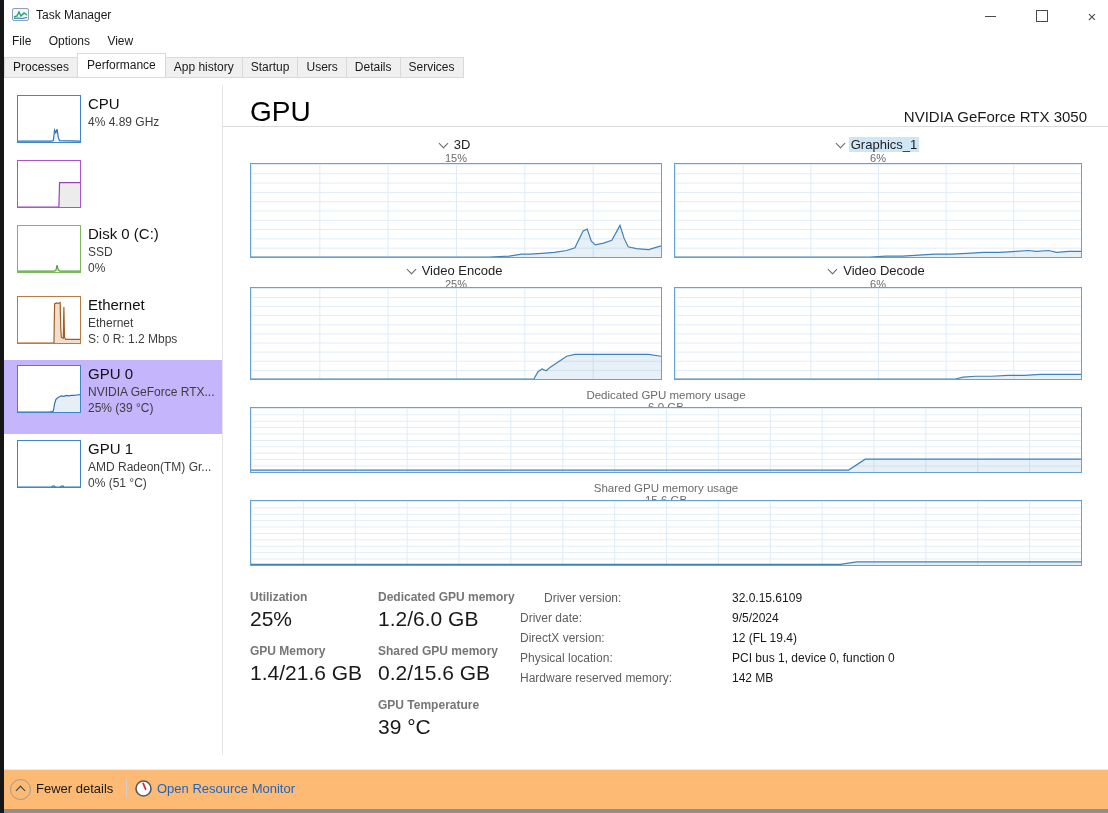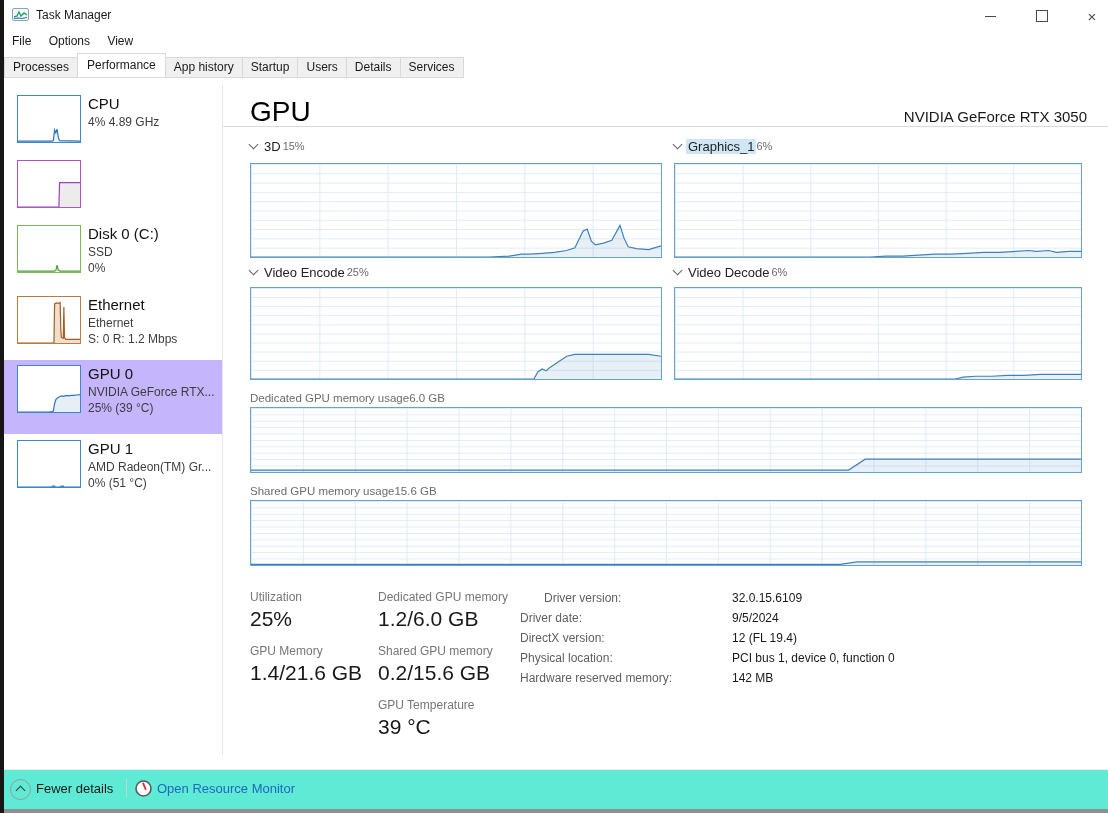--- a/index.html
+++ b/index.html
@@ -42,42 +42,42 @@
   .side-text{position:absolute;left:84px;top:2px;right:2px;}
   .side-title{font-size:15px;line-height:20px;color:#111;white-space:nowrap;}
   .side-line{font-size:12px;line-height:16px;color:#3d3d3d;white-space:nowrap;}
   .b-cpu{border-color:#3f85c7;} .b-mem{border-color:#a855c8;} .b-disk{border-color:#7db85c;}
   .b-eth{border-color:#ba7a42;} .b-gpu{border-color:#3f85c7;}
 
   
   .gpu-title{position:absolute;left:250px;top:96px;font-size:28px;font-weight:400;color:#000000;}
   .gpu-device{position:absolute;right:21px;top:108px;font-size:15px;color:#191919;}
 
-  .chart-header{position:absolute;height:18px;display:flex;align-items:center;}
+  .chart-header{position:absolute;height:18px;display:flex;justify-content:space-between;align-items:center;flex-direction:column;}
   .ch-label{font-size:13px;color:#222;display:flex;align-items:center;gap:5px;}
   .ch-label .txt{padding:0 2px;}
   .ch-label .txt.hl{background:#cfe6f7;}
   .chev{width:6px;height:6px;border-right:1px solid #666;border-bottom:1px solid #666;transform:rotate(45deg);margin-top:-3px;}
   .ch-pct{font-size:11px;color:#6b6b6b;}
   .mem-label{font-size:11.5px;color:#6b6b6b;}
 
   .chart-box{position:absolute;border:1px solid #66a1d2;background-color:#fff;
     background-image:linear-gradient(to right,#dfebf7 1px,transparent 1px),
                      linear-gradient(to bottom,#dfebf7 1px,transparent 1px);
     background-size:var(--cw,16.666%) 100%,100% var(--ch,10%);}
   .chart-box svg,.thumb svg{position:absolute;left:0;top:0;width:100%;height:100%;display:block;}
 
   
-  .stat-label{position:absolute;font-size:12px;color:#767676;white-space:nowrap;}
+  .stat-label{position:absolute;font-size:12px;color:#767676;white-space:nowrap;font-weight:bold;}
   .stat-value{position:absolute;font-size:21px;color:#191919;white-space:nowrap;}
   .detail-label{position:absolute;font-size:12px;color:#5f5f5f;white-space:nowrap;}
   .detail-value{position:absolute;font-size:12px;color:#191919;white-space:nowrap;}
 
   
-  .footer{position:absolute;left:4px;right:0;top:769px;height:40px;background:#5eead4;border-top:1px solid #ebebeb;}
+  .footer{position:absolute;left:4px;right:0;top:769px;height:40px;background:#fdba74;border-top:1px solid #ebebeb;}
   .fd-circle{position:absolute;left:6px;top:9px;width:19px;height:19px;border:1px solid #9a9a9a;border-radius:50%;}
   .fd-chev{position:absolute;left:6px;top:7px;width:6px;height:6px;border-left:1px solid #3a3a3a;border-top:1px solid #3a3a3a;transform:rotate(45deg);}
   .fd-text{position:absolute;left:32px;top:11px;font-size:13px;color:#191919;}
   .foot-sep{position:absolute;left:122px;top:9px;width:1px;height:18px;background:#d0d0d0;}
   .rm-icon{position:absolute;left:131px;top:10px;width:17px;height:17px;}
   .rm-link{position:absolute;left:153px;top:11px;font-size:13px;color:#1f66c0;cursor:pointer;}
 </style>
 </head>
 <body>
 

